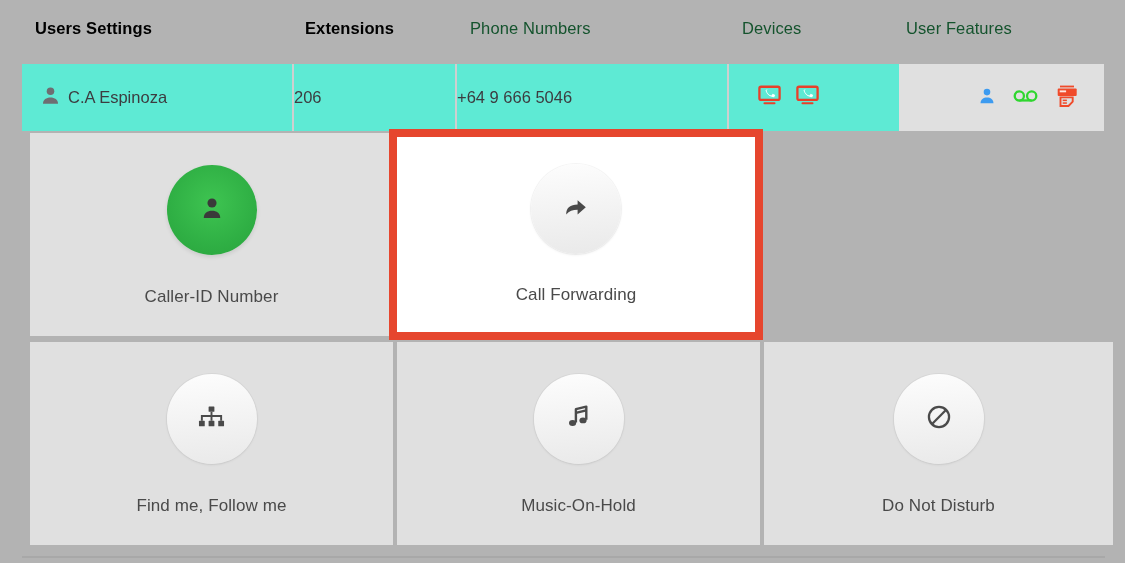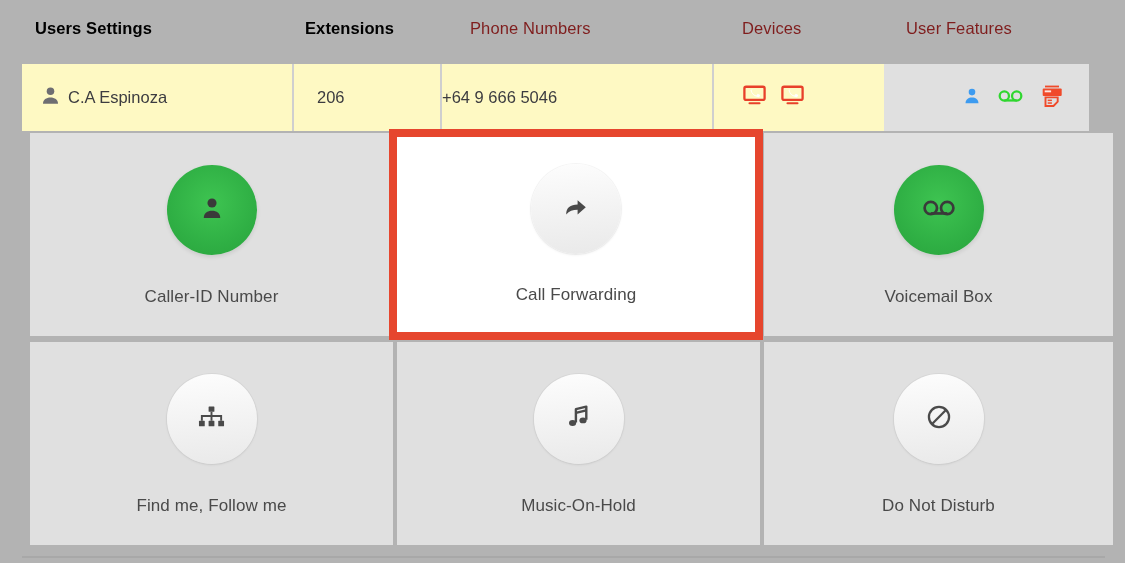--- a/index.html
+++ b/index.html
@@ -27,49 +27,49 @@
   }
   .topnav-inner {
     position: relative;
     height: 57px;
   }
   .navtab {
     position: absolute;
     top: 17px;
     font-size: 16.5px;
     line-height: 22px;
-    color: #7f1d1d;
+    color: #14532d;
     white-space: nowrap;
     letter-spacing: 0.1px;
   }
   .navtab.active { font-weight: bold; color: #000000; }
   .navtab-0 { left: 35px; }
   .navtab-1 { left: 305px; }
   .navtab-2 { left: 470px; }
   .navtab-3 { left: 742px; }
   .navtab-4 { left: 906px; }
 
   
   .user-row {
     position: absolute;
     left: 22px; top: 64px;
     width: 1083px;
     height: 67px;
     display: flex;
     align-items: stretch;
   }
   .cell {
-    background: #fef9c3;
+    background: #5eead4;
     border-right: 2px solid #cfcfcf;
     display: flex;
     align-items: center;
     height: 67px;
   }
   .cell-name  { width: 272px; padding-left: 18px; gap: 7px; }
-  .cell-ext   { width: 148px; padding-left: 23px; }
+  .cell-ext   { width: 163px; }
   .cell-phone { width: 272px; }
   .cell-dev   { width: 170px; padding-left: 28px; gap: 13px; border-right: none; }
   .cell-feat  {
     width: 205px;
     background: #e0e0e0;
     border-right: none;
     justify-content: flex-end;
     padding-right: 24px;
     gap: 17px;
   }
@@ -240,32 +240,20 @@
       <span>
         <svg width="26" height="26" viewBox="0 0 24 24" aria-hidden="true">
           <circle cx="12" cy="7.4" r="4.2" class="icon-ondark"></circle>
           <path d="M4.4 21.2c0-4.3 3.4-6.6 7.6-6.6s7.6 2.3 7.6 6.6z" class="icon-ondark"></path>
         </svg>
       </span>
     </div>
     <div class="card-label">Caller-ID Number</div>
   </div>
 
-  <div class="card card-r1 col-2">
-    <div class="circle circle-green">
-      <span>
-        <svg width="34" height="20" viewBox="0 0 34 20" aria-hidden="true">
-          <circle cx="8.8" cy="10" r="6.2" fill="none" stroke="#3a3a3a" stroke-width="2.7"></circle>
-          <circle cx="25.2" cy="10" r="6.2" fill="none" stroke="#3a3a3a" stroke-width="2.7"></circle>
-          <rect x="8.8" y="14.1" width="16.4" height="2.7" fill="#3a3a3a"></rect>
-        </svg>
-      </span>
-    </div>
-    <div class="card-label">Voicemail Box</div>
-  </div>
 
   <div class="card card-r2 col-0">
     <div class="circle circle-grey">
       <span>
         <svg width="27" height="24" viewBox="0 0 28 24" aria-hidden="true">
           <rect x="11" y="1" width="6" height="5.6" rx="0.6" class="icon-dark"></rect>
           <rect x="1" y="16" width="6" height="5.6" rx="0.6" class="icon-dark"></rect>
           <rect x="11" y="16" width="6" height="5.6" rx="0.6" class="icon-dark"></rect>
           <rect x="21" y="16" width="6" height="5.6" rx="0.6" class="icon-dark"></rect>
           <path d="M14 6.6v4.4M4 16v-5h20v5M14 11v5" fill="none" stroke="#4a4a4a" stroke-width="2"></path>

